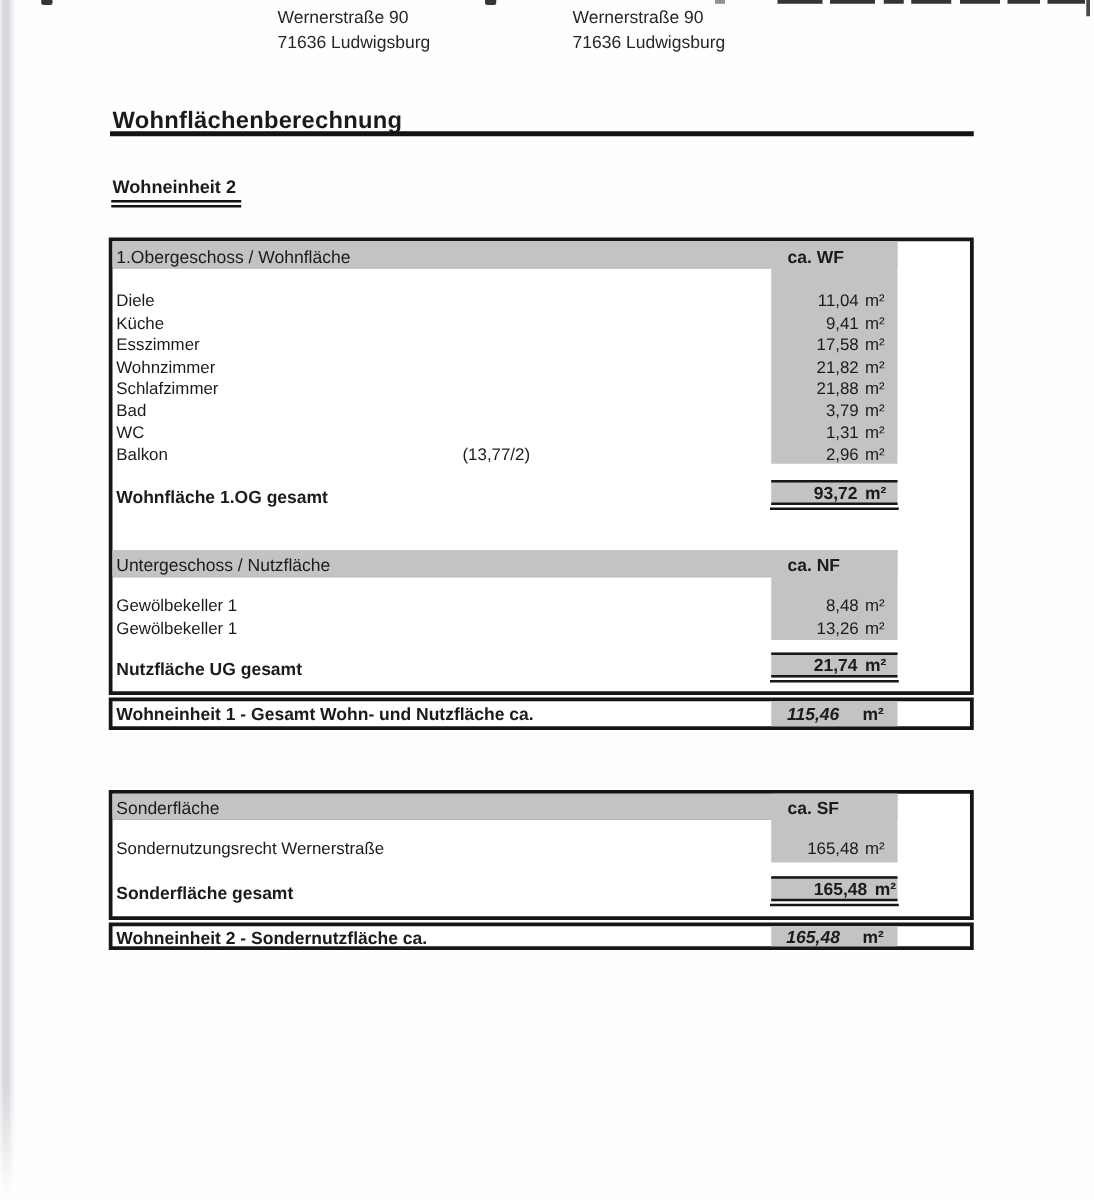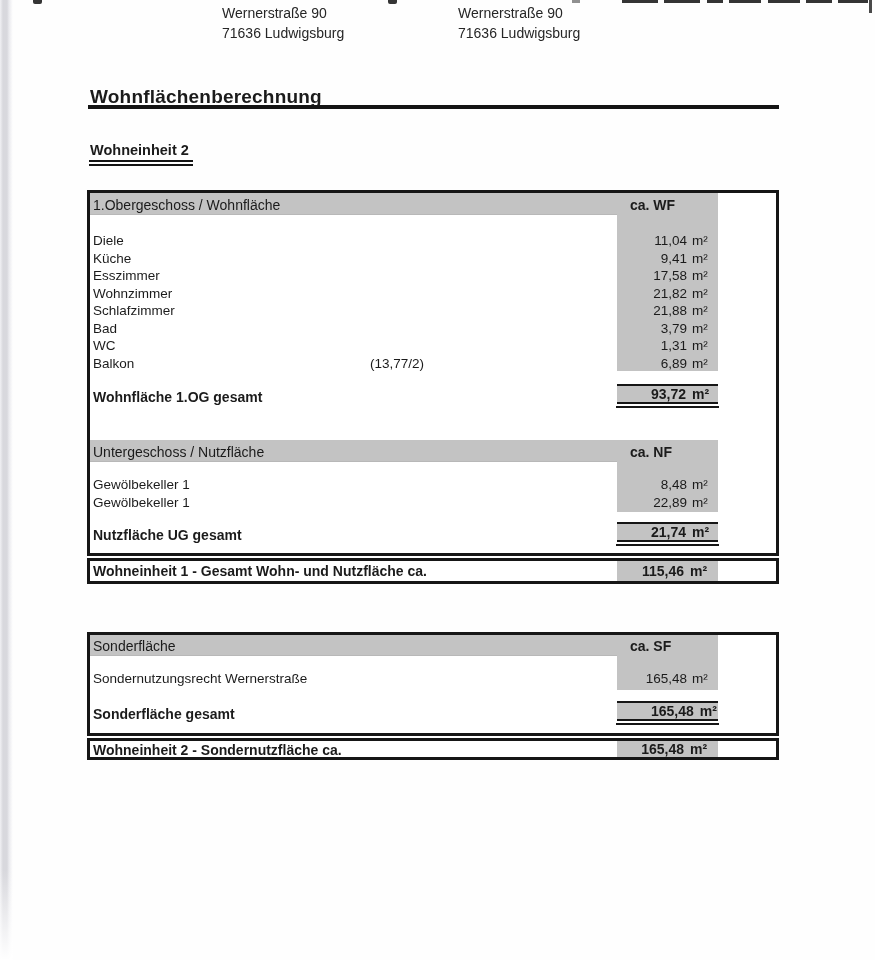--- a/index.html
+++ b/index.html
@@ -66,21 +66,21 @@
     border:3px solid #161616; background:#ffffff;
   }
   .g1 { top:558px; height:26px; }
   .g2 { top:738px; height:22px; }
   .grow .glbl { position:absolute; left:3px; top:2px; font-size:14px; font-weight:bold; white-space:nowrap; }
   .grow .gcell {
     position:absolute; left:527px; top:0; width:101px; height:100%; box-sizing:border-box;
     background:var(--table-gray,#c3c3c3); display:flex; align-items:center; padding-right:6px;
     font-size:14px; font-weight:bold;
   }
-  .grow .gcell .num { flex:1; text-align:right; }
+  .grow .gcell .num { flex:1; text-align:center;font-style:italic; }
   .grow .gcell .unit { width:22px; padding-left:6px; text-align:left; }
   .vline-frag { position:absolute; left:869px; top:0; width:3px; height:13px; background:#4a4a4a; }
 </style>
 </head>
 <body>
 
 <div class="page">
 
   <div class="edge-left"></div>
 
@@ -165,21 +165,21 @@
       <span class="lbl">WC</span>
       <span class="vcell">
           <span class="num">1,31</span>
           <span class="unit">m²</span>
         </span>
     </div>
     <div class="trow" style="top:163px;">
       <span class="lbl">Balkon</span>
       <span class="note">(13,77/2)</span>
       <span class="vcell">
-          <span class="num">6,89</span>
+          <span class="num">2,96</span>
           <span class="unit">m²</span>
         </span>
     </div>
 
     <div class="total-lbl" style="top:196px;">Wohnfläche 1.OG gesamt</div>
     <div class="tcell" style="top:191px;">
       <span class="num">93,72</span>
         <span class="unit">m²</span>
     </div>
 
@@ -192,21 +192,21 @@
     <div class="trow" style="top:284px;">
       <span class="lbl">Gewölbekeller 1</span>
       <span class="vcell">
           <span class="num">8,48</span>
           <span class="unit">m²</span>
         </span>
     </div>
     <div class="trow" style="top:302px;">
       <span class="lbl">Gewölbekeller 1</span>
       <span class="vcell">
-          <span class="num">22,89</span>
+          <span class="num">13,26</span>
           <span class="unit">m²</span>
         </span>
     </div>
 
     <div class="total-lbl" style="top:334px;">Nutzfläche UG gesamt</div>
     <div class="tcell" style="top:329px;">
       <span class="num">21,74</span>
         <span class="unit">m²</span>
     </div>
   </div>

